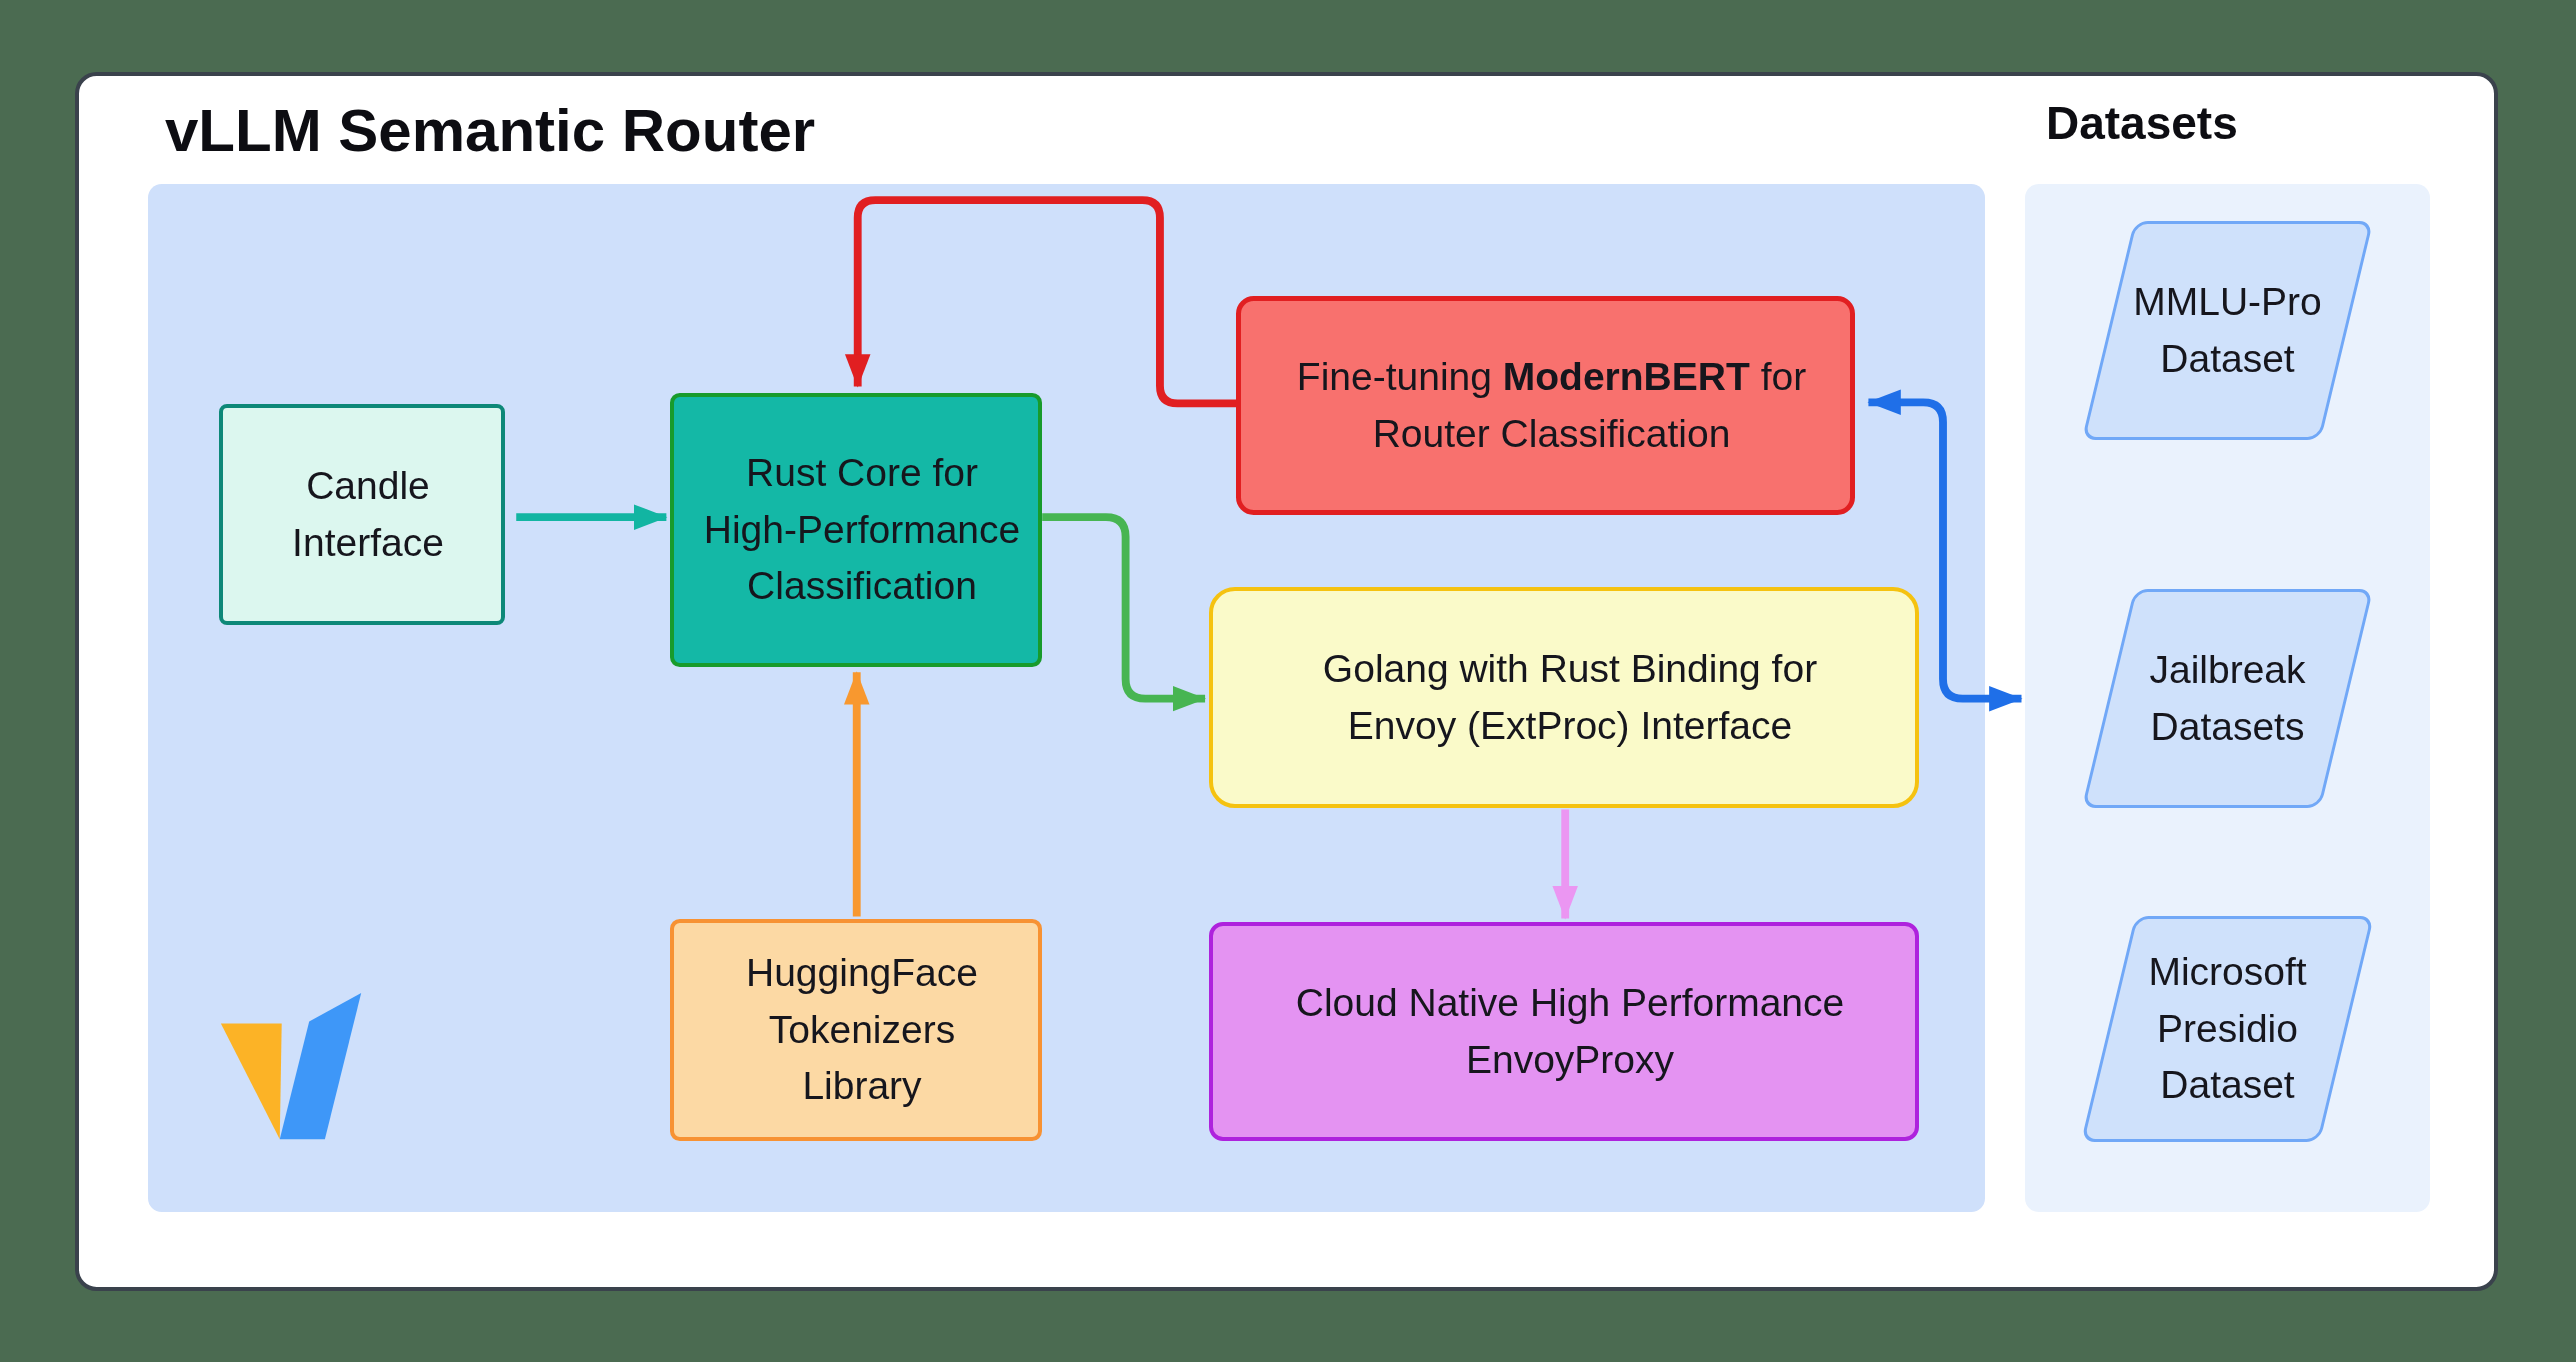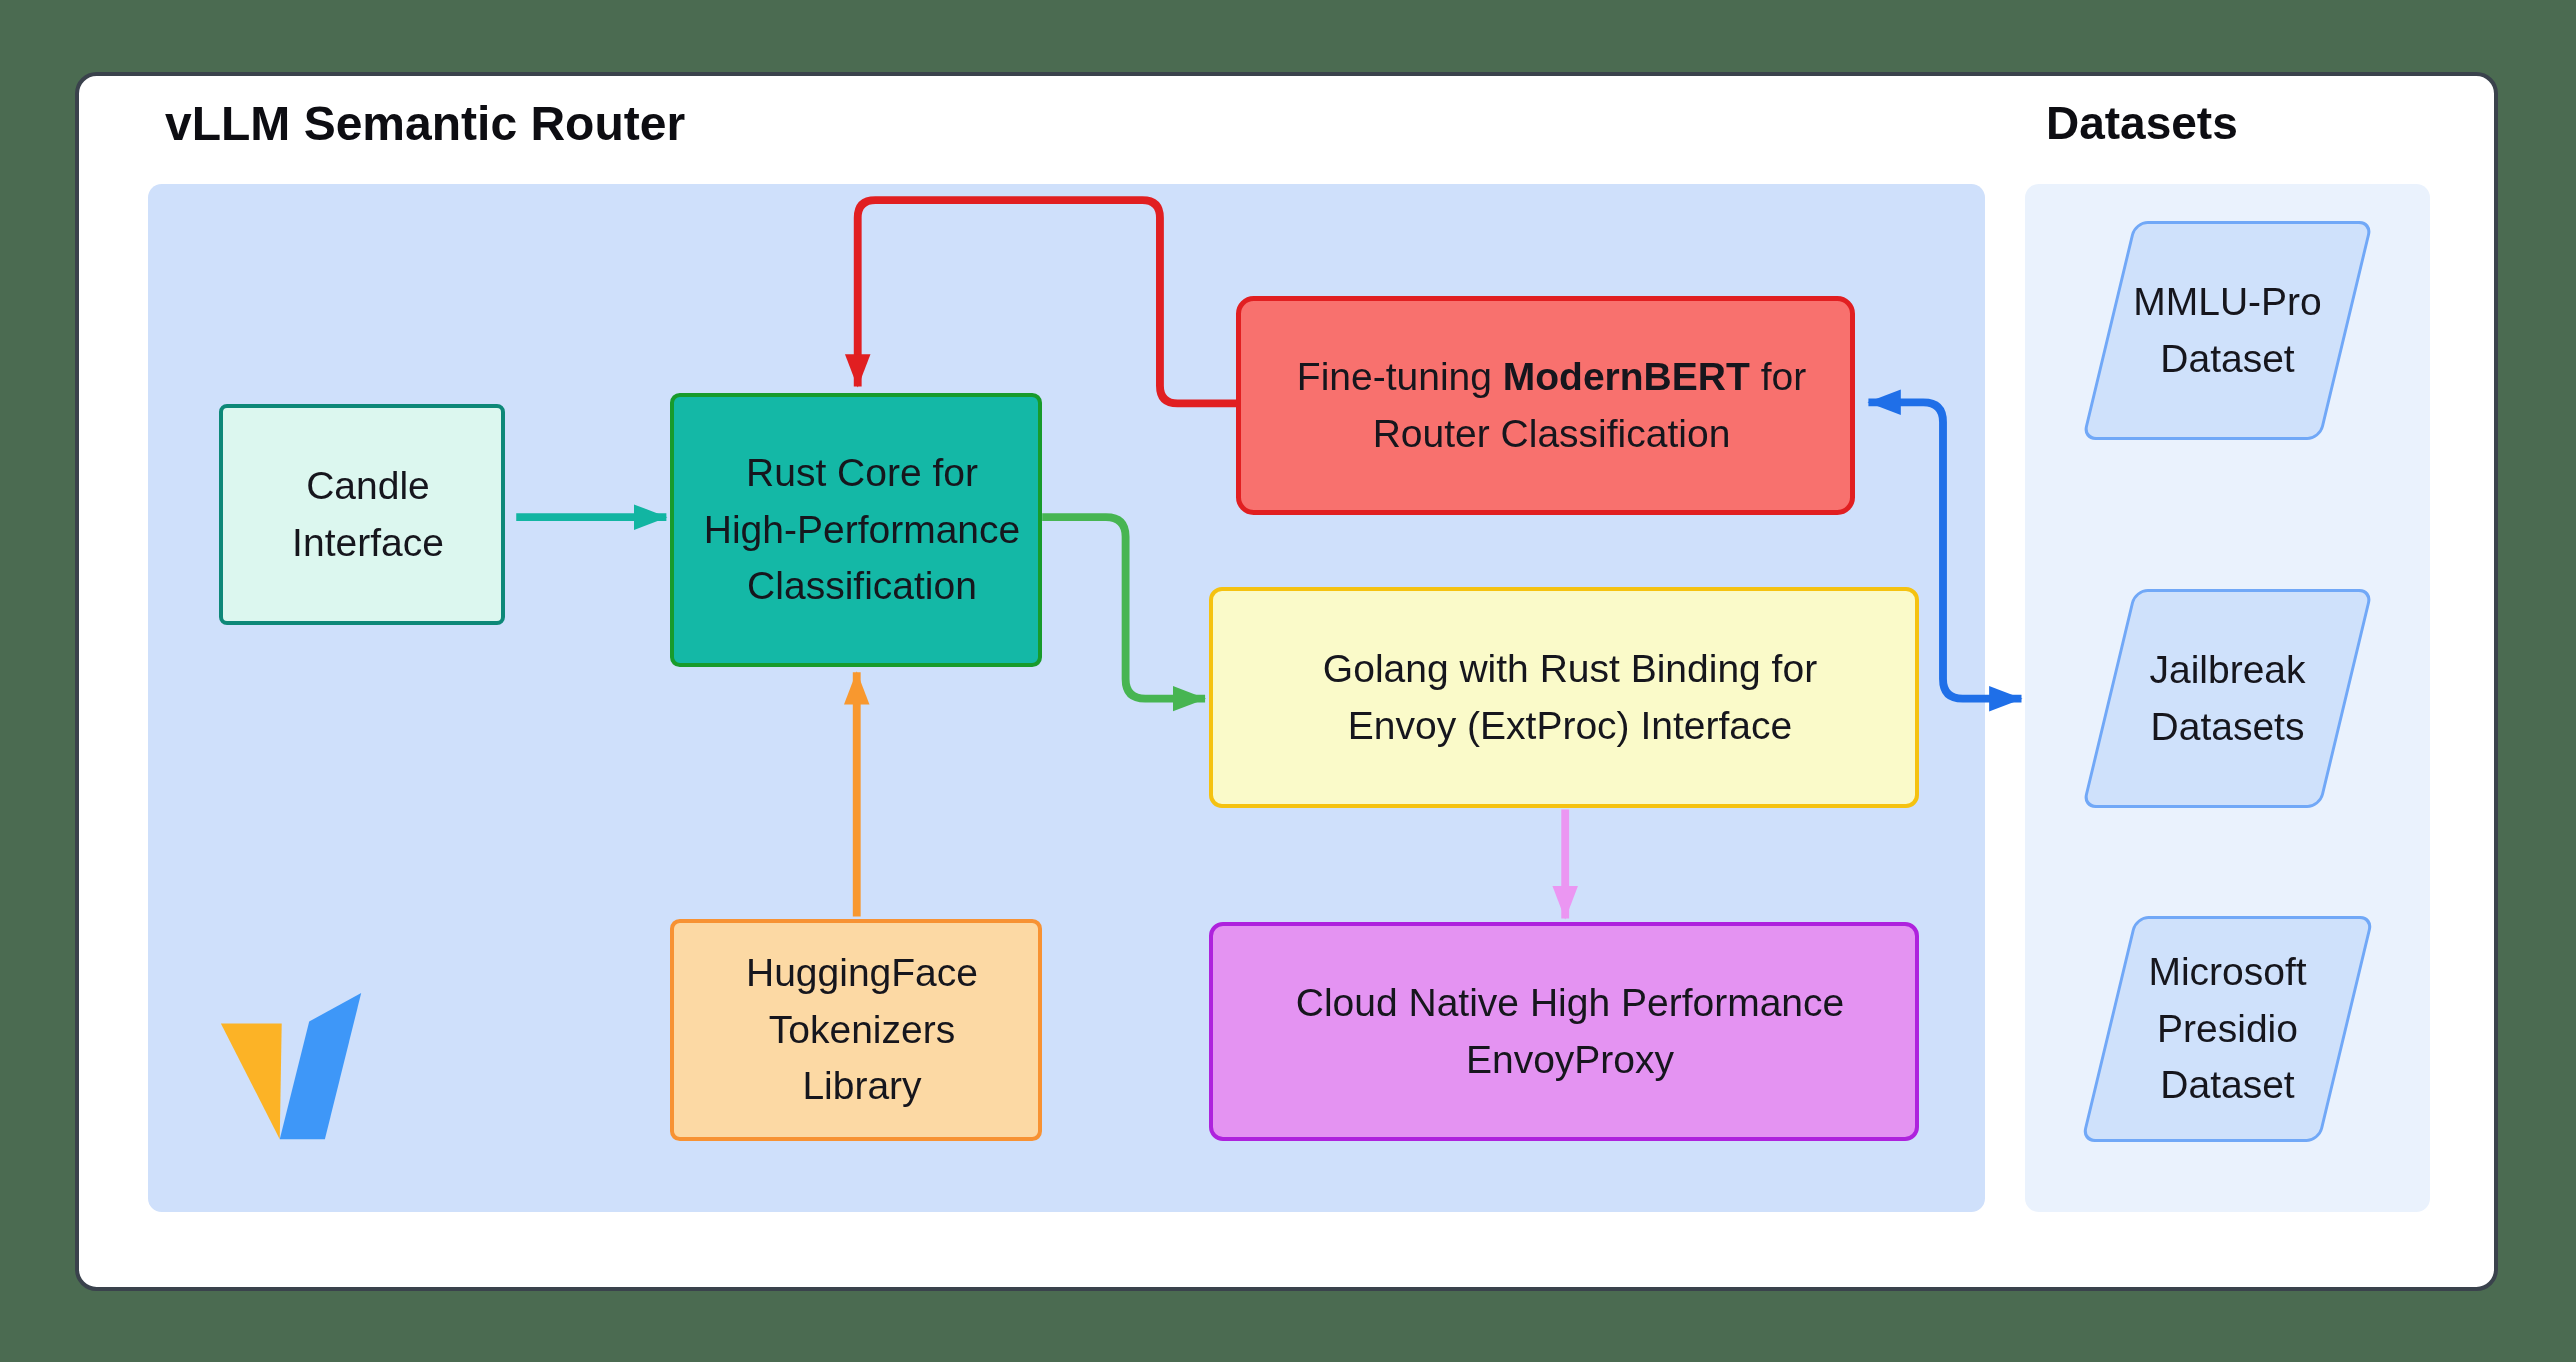--- a/index.html
+++ b/index.html
@@ -1,36 +1,36 @@
 <!DOCTYPE html>
 <html><head>
 <meta charset="utf-8">
 <style>
   html,body{margin:0;padding:0;background:#4b6b51;}
   .stage{position:relative;width:2576px;height:1362px;background:#4b6b51;
          font-family:"Liberation Sans","DejaVu Sans",sans-serif;overflow:hidden;}
   .card{position:absolute;left:75px;top:72px;width:2423px;height:1219px;
         background:#ffffff;border:4.9px solid #3a424c;border-radius:21.6px;box-sizing:border-box;}
-  .page-title{position:absolute;left:165px;top:96px;font-size:48px;font-weight:700;color:#0d0d12;}
+  .page-title{position:absolute;left:165px;top:96px;font-size:60px;font-weight:700;color:#0d0d12;}
   .datasets-title{position:absolute;left:2046px;top:96px;font-size:46px;font-weight:700;color:#0d0d12;}
   .main-panel{position:absolute;left:148px;top:184px;width:1837px;height:1028px;
               background:#cfe0fb;border-radius:13.7px;}
   .ds-panel{position:absolute;left:2025px;top:184px;width:405px;height:1028px;
             background:#eaf2fd;border-radius:13.7px;}
   .node{position:absolute;display:flex;flex-direction:column;align-items:center;justify-content:center;
         box-sizing:border-box;text-align:center;color:#16161d;font-size:39px;line-height:1.45;padding-left:12px;}
   .node .ln{display:block;}
   .node-candle{left:219px;top:404px;width:286px;height:221px;background:#dcf7ef;
                border:4.9px solid #0d8878;border-radius:8px;}
   .node-rust{left:670px;top:393px;width:372px;height:274px;background:#14b8a6;
              border:4.9px solid #189b2b;border-radius:9.8px;}
   .node-finetune{left:1236px;top:296px;width:619px;height:219px;background:#f8716e;
                  border:5.9px solid #e11f21;border-radius:17.7px;}
   .node-golang{left:1209px;top:587px;width:710px;height:221px;background:#fafac9;
-               border:4.9px solid #f5c210;border-radius:13px;}
+               border:4.9px solid #f5c210;border-radius:26px;}
   .node-hf{left:670px;top:919px;width:372px;height:222px;background:#fcd9a4;
            border:4.9px solid #f79233;border-radius:9.8px;}
   .node-envoy{left:1209px;top:922px;width:710px;height:219px;background:#e493f2;
               border:4.9px solid #ae22dd;border-radius:14px;}
   .ds-item{position:absolute;left:2108px;width:239px;box-sizing:border-box;
            background:#cfe1fb;border:3.9px solid #71a8f7;border-radius:13.7px;
            transform:skewX(-13.5deg);}
   .ds-mmlu{top:221px;height:219px;}
   .ds-jail{top:589px;height:219px;}
   .ds-presidio{top:916px;height:226px;}

